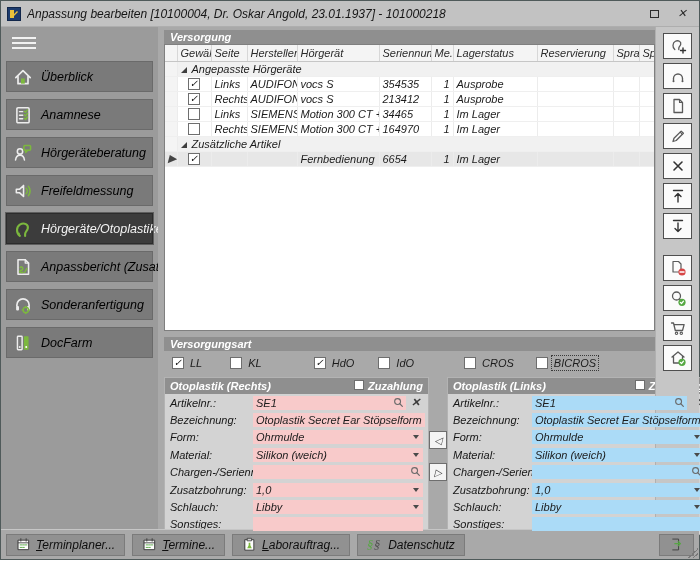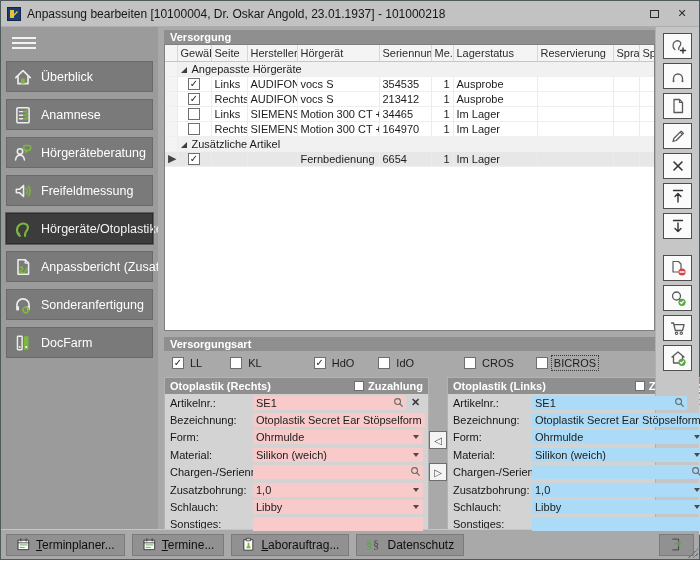--- a/index.html
+++ b/index.html
@@ -1,40 +1,40 @@
 <!DOCTYPE html>
 <html><head>
 <meta charset="utf-8">
 <style>
   * { box-sizing: border-box; margin: 0; padding: 0; }
   html,body { width:700px; height:561px; overflow:hidden; }
   body { font-family:"Liberation Sans", sans-serif; font-size:11px; color:#1c1c1c; }
   .window { width:700px; height:560px; border:1px solid #4f5a5a; background:#a9a9a9;
-            display:flex; flex-direction:column; position:relative; }
+            display:flex; flex-direction:column; position:relative;font-style:italic; }
 
   
   .titlebar { height:26px; background:#c2c2c2; display:flex; align-items:center;
               padding:0 6px; gap:6px; flex:0 0 auto; border-bottom:1px solid #aeaeae; }
   .titlebar .title { font-size:12px; color:#161616; flex:1 1 auto; white-space:nowrap;
                      overflow:hidden; }
   .win-btn { width:22px; height:18px; display:flex; align-items:center; justify-content:center;
              color:#2b2b2b; font-size:11px; cursor:default; }
   .maxbox { width:9px; height:8px; border:1px solid #2b2b2b; display:inline-block; }
 
   
   .body-row { flex:1 1 auto; display:flex; min-height:0; }
 
   
   .sidebar { width:157px; background:#9b9b9b; padding:4px 5px 0 5px; flex:0 0 auto; }
   .hamburger { width:34px; height:20px; margin:2px 0 8px 6px; display:flex; flex-direction:column;
                justify-content:center; gap:3px; cursor:pointer; }
   .hamburger i { display:block; width:24px; height:2px; background:#f2f2f2; }
   .side-item { height:31px; margin-bottom:7px; background:#7a7a7a; border:1px solid #6a6a6a;
                display:flex; align-items:center; gap:8px; padding:0 6px; cursor:pointer; }
-  .side-item .lbl { font-size:12.5px; color:#ffffff; white-space:nowrap; }
+  .side-item .lbl { font-size:12.5px; color:#000000; white-space:nowrap; }
   .side-item.selected { background:#3c3c3c; border-color:#2c2c2c; outline:1px solid #5e5e5e; }
   .side-item.selected .lbl { color:#f4f4f4; }
   .side-item svg { flex:0 0 auto; }
 
   
   .main { flex:1 1 auto; display:flex; min-width:0; background:#a9a9a9; }
   .content-col { width:497px; padding:3px 0 0 6px; flex:0 0 auto; }
   .caption { height:14px; background:#8f8f8f; color:#fff; font-weight:bold; font-size:11px;
              line-height:14px; padding-left:6px; }
   .table-panel { height:287px; background:#fff; border:1px solid #7f7f7f; overflow:hidden; }
@@ -66,21 +66,21 @@
   .va-item:nth-child(3){ margin-right:22px; } .va-item:nth-child(4){ margin-right:48px; }
   .va-item:nth-child(5){ margin-right:20px; }
 
   
   .panels-row { display:flex; margin-top:2px; }
   .oto-panel { background:#d3d3d3; border:1px solid #b3b3b3; height:158px; }
   .oto-panel.rechts { width:265px; }
   .oto-panel.links  { flex:1 1 auto; }
   .oto-head { height:16px; background:#8f8f8f; display:flex; align-items:center; padding:0 5px; }
   .oto-head .ot { color:#fff; font-weight:bold; font-size:11px; flex:1; }
-  .oto-head .zz { display:flex; align-items:center; gap:4px; cursor:pointer; }
+  .oto-head .zz { display:flex; align-items:flex-start; gap:4px; cursor:pointer; }
   .oto-head .zz .cb { width:10px; height:10px; }
   .oto-head .zz span.zl { color:#fff; font-weight:bold; font-size:11px; }
   .fr { display:flex; align-items:center; height:17.4px; padding:0 5px; }
   .fl { font-size:11px; color:#161616; flex:0 0 auto; }
   .rechts .fl { width:83px; } .links .fl { width:79px; }
   .fc { flex:1 1 auto; display:flex; align-items:center; }
   .field { position:relative; height:14px; flex:1 1 auto; font-size:11px; line-height:14px;
            padding:0 3px; overflow:hidden; white-space:nowrap; cursor:text; }
   .field.pink { background:#f8caca; } .field.blue { background:#abdbf7; }
   .field .mag { position:absolute; right:2px; top:1px; }

